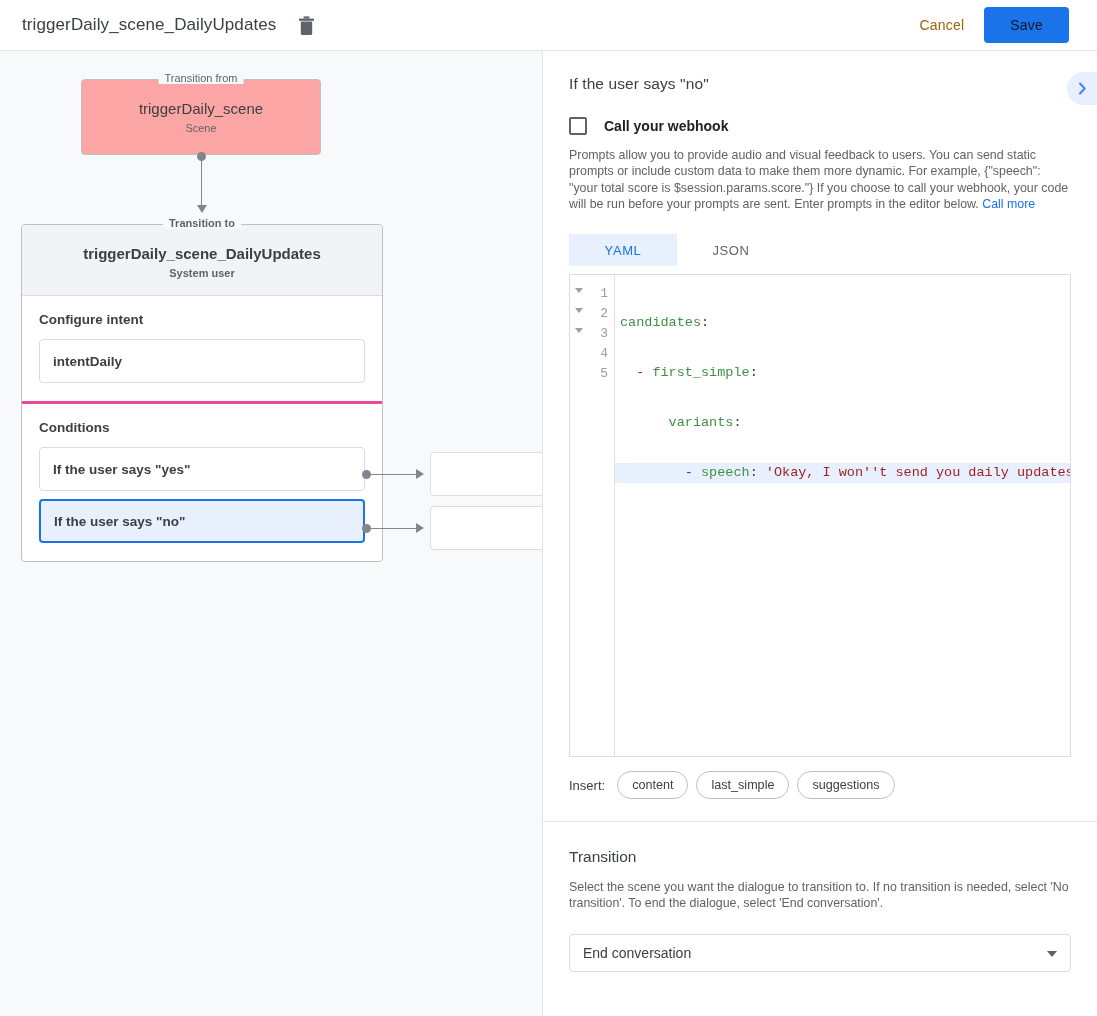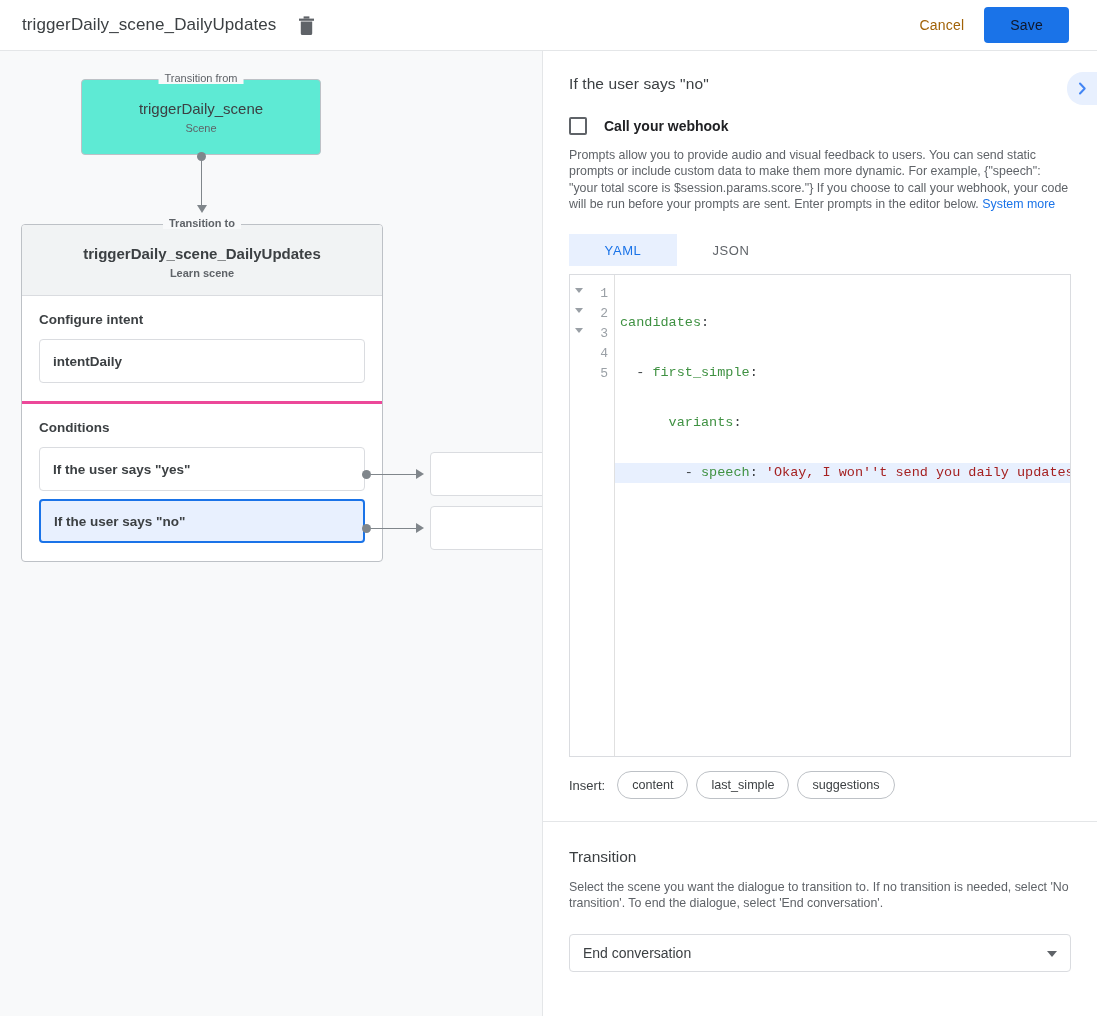--- a/index.html
+++ b/index.html
@@ -48,21 +48,21 @@
   
   .canvas {
     position: absolute; left: 0; top: 51px;
     width: 542px; height: 965px;
     background: #f8f9fa;
     overflow: hidden;
   }
   .node-from {
     position: absolute; left: 81px; top: 28px;
     width: 240px; height: 76px;
-    background: #5eead4;
+    background: #fca5a5;
     border: 1px solid #bdc1c6; border-radius: 4px;
     display: flex; flex-direction: column;
     align-items: center; justify-content: center;
   }
   .node-legend {
     position: absolute; top: -8px; left: 50%; transform: translateX(-50%);
     background: #f8f9fa; padding: 0 6px;
     font-size: 11px; color: #5f6368; white-space: nowrap;
   }
   .node-title { font-size: 15px; color: #3c4043; }
@@ -306,21 +306,21 @@
     </div>
 
     <div class="conn-dot" style="left:197px; top:101px;"></div>
     <div class="arrow-line" style="left:201px; top:107px; height:48px;"></div>
     <div class="arrow-head-down" style="left:197px; top:154px;"></div>
 
     <div class="node-to">
       <div class="node-to-head">
         <div class="node-legend" style="background:#f8f9fa;">Transition to</div>
         <div class="node-to-title">triggerDaily_scene_DailyUpdates</div>
-        <div class="node-to-sub">Learn scene</div>
+        <div class="node-to-sub">System user</div>
       </div>
 
       <div class="section">
         <div class="section-label">Configure intent</div>
         <div class="field-box">intentDaily</div>
       </div>
 
       <div class="section">
         <div class="section-label">Conditions</div>
         <div class="cond-box">If the user says "yes"</div>
@@ -351,21 +351,21 @@
     </div>
 
     <div class="panel-body">
 
       <div class="check-row">
         <div class="cbox"></div>
         <div class="check-label">Call your webhook</div>
       </div>
 
 
-      <div class="desc"><span>Prompts allow you to provide audio and visual feedback to users. You can send static prompts or include custom data to make them more dynamic. For example, {"speech": "your total score is $session.params.score."} If you choose to call your webhook, your code will be run before your prompts are sent. Enter prompts in the editor below. </span><a>System more</a></div>
+      <div class="desc"><span>Prompts allow you to provide audio and visual feedback to users. You can send static prompts or include custom data to make them more dynamic. For example, {"speech": "your total score is $session.params.score."} If you choose to call your webhook, your code will be run before your prompts are sent. Enter prompts in the editor below. </span><a>Call more</a></div>
 
       <div class="tabs">
         <div class="tab active">YAML</div>
         <div class="tab">JSON</div>
       </div>
 
       <div class="editor">
         <div class="gutter">
           <div class="gutter-row">
             <span class="fold"></span>

